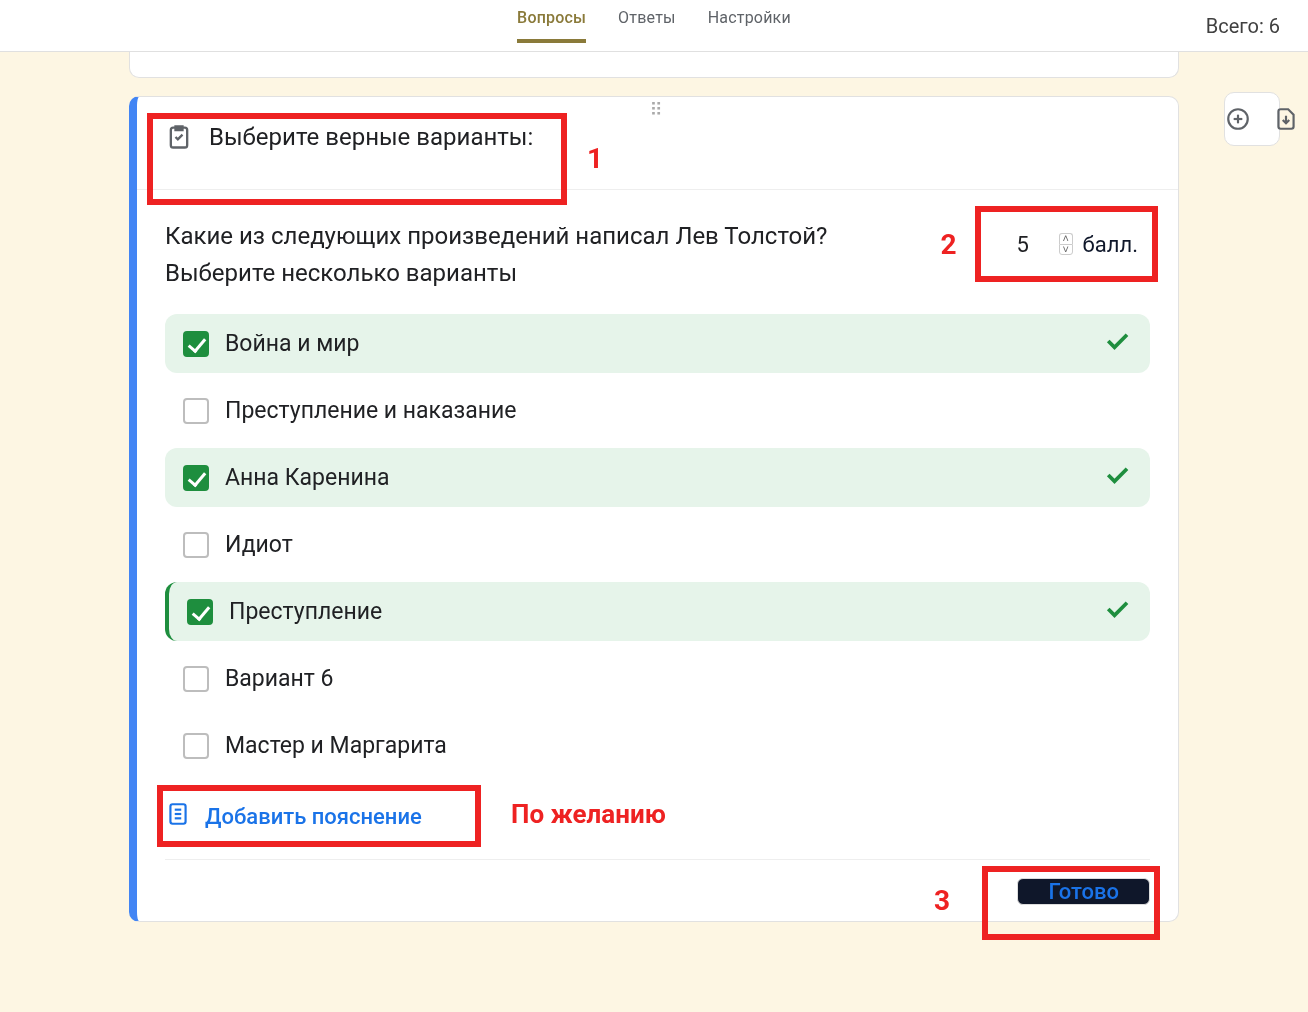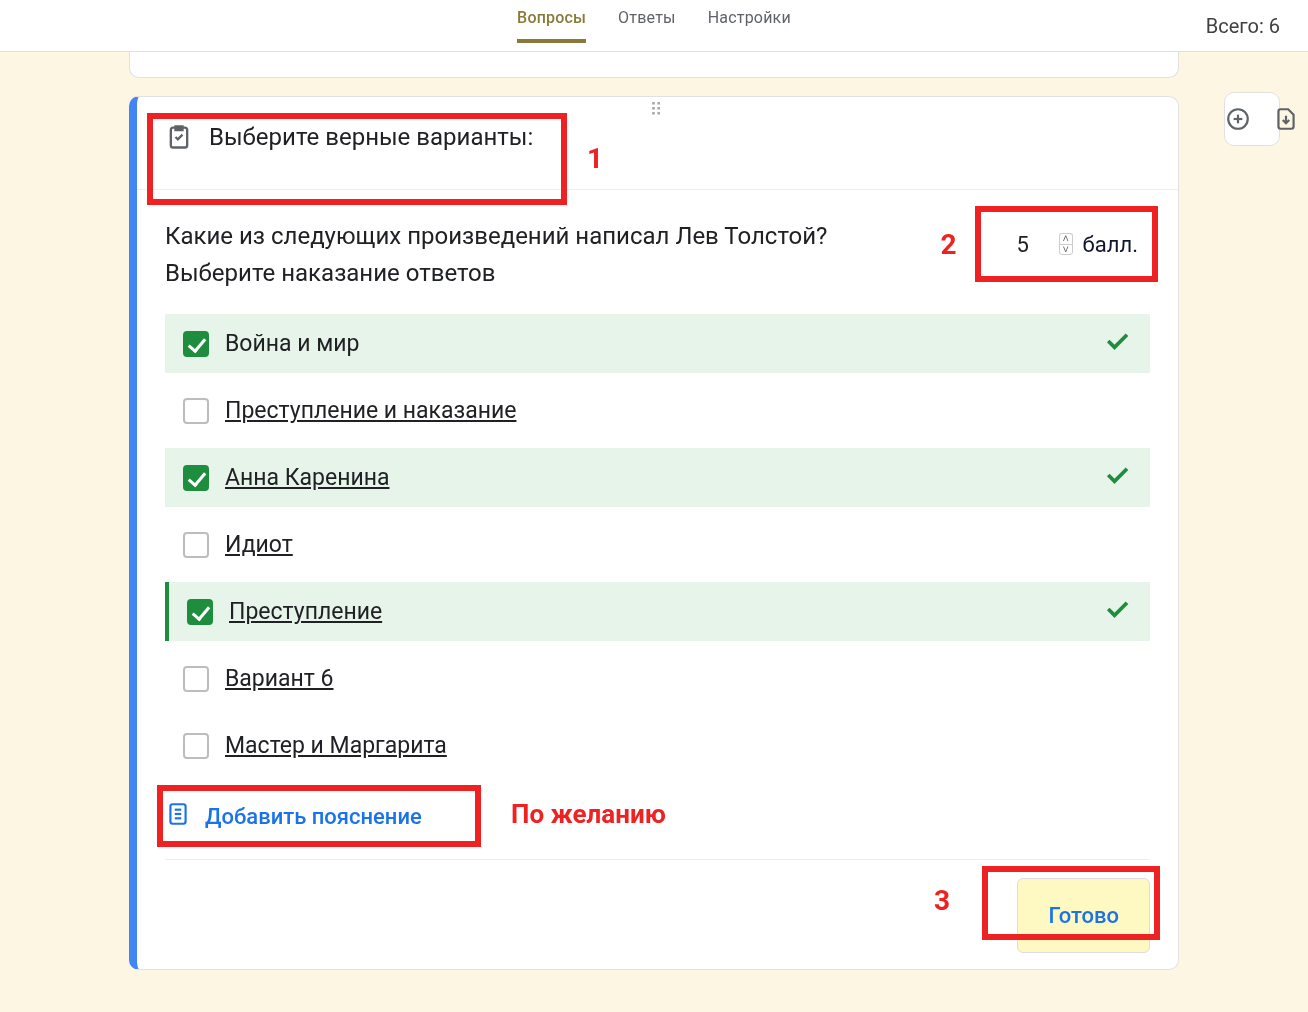--- a/index.html
+++ b/index.html
@@ -37,38 +37,38 @@
   .points-input { width: 52px; height: 40px; border: 1px solid transparent; font-size: 22px; text-align: center; color: #202124; }
   .points-stepper { display: flex; flex-direction: column; gap: 0; }
   .points-stepper span { font-size: 11px; color: #666; line-height: 0.9; cursor: pointer; border: 1px solid #ccc; width: 14px; text-align: center; }
   .points-stepper span:first-child { border-radius: 3px 3px 0 0; border-bottom: none; }
   .points-stepper span:last-child { border-radius: 0 0 3px 3px; }
   .points-label { font-size: 22px; color: #0f172a; }
   .red-box.box2 { top: -12px; left: -10px; right: -8px; bottom: -12px; width: auto; height: auto; }
   .red-label.l2 { left: -44px; top: 10px; }
   
   .options { display: flex; flex-direction: column; }
-  .option { display: flex; align-items: center; gap: 16px; padding: 16px 18px; border-radius: 0; position: relative; font-size: 23px; color: #202124; }
+  .option { display: flex; align-items: center; gap: 16px; padding: 16px 18px; border-radius: 12px; position: relative; font-size: 23px; color: #202124; }
   .option.correct { background: #e6f4ea; }
   .option .cb { width: 26px; height: 26px; border: 2px solid #bdbdbd; border-radius: 4px; flex-shrink: 0; }
   .option.correct .cb { background: #1e8e3e; border-color: #1e8e3e; position: relative; }
   .option.correct .cb::after { content: ""; position: absolute; left: 7px; top: 2px; width: 7px; height: 14px; border: solid #fff; border-width: 0 3px 3px 0; transform: rotate(40deg); }
   .option .check-right { position: absolute; right: 18px; color: #1e8e3e; }
   .option .check-right svg { width: 30px; height: 30px; }
   .option.correct.accent { border-left: 4px solid #1e8e3e; }
-  .option + .option { margin-top: 8px; text-decoration: underline; }
+  .option + .option { margin-top: 8px; }
   
   .add-expl-row { display: flex; align-items: center; gap: 14px; margin-top: 18px; position: relative; padding: 8px 0; }
   .add-expl-row .icon svg { width: 26px; height: 26px; }
   .add-expl-link { color: #1a73e8; font-size: 22px; font-weight: 500; cursor: pointer; }
   .red-box.box3 { left: -8px; top: -8px; width: 324px; height: 62px; }
   .red-label.l3 { left: 346px; top: 6px; font-size: 26px; }
   
   .footer-row { border-top: 1px solid #eee; margin: 20px 28px 0 28px; padding-top: 18px; display: flex; justify-content: flex-end; position: relative; }
-  .done-btn { background: #fef9c3; border: 1px solid #ddd; border-radius: 6px; padding: 24px 30px; font-size: 22px; color: #1a73e8; font-weight: 500; cursor: pointer; }
+  .done-btn { background: #0f172a; border: 1px solid #ddd; border-radius: 6px; padding: 0 30px; font-size: 22px; color: #1a73e8; font-weight: 500; cursor: pointer; }
   .red-box.box4 { right: -10px; top: 6px; width: 178px; height: 74px; }
   .red-label.l4 { right: 200px; top: 24px; }
   
   .side-toolbar { position: absolute; right: 28px; top: 92px; width: 56px; background: #fff; border: 1px solid #e1e1e1; border-radius: 10px; display: flex; flex-direction: row; align-items: center; padding: 12px 0; gap: 22px; }
   .side-toolbar .tool { width: 28px; height: 28px; color: #5f6368; cursor: pointer; display: flex; align-items: center; justify-content: center; }
   .side-toolbar .tool svg { width: 26px; height: 26px; }
   .tool-tt { font-size: 20px; font-weight: 600; color: #5f6368; font-family: serif; }
 </style>
 </head>
 <body>
@@ -101,21 +101,21 @@
         </span>
         <span class="section-title">Выберите верные варианты:</span>
         <div class="red-box box1"></div>
         <div class="red-label l1">1</div>
       </div>
 
       <div class="body-section">
         <div class="question-row">
           <div class="question-text">
             <span>Какие из следующих произведений написал Лев Толстой?</span><br>
-            <span>Выберите наказание ответов</span>
+            <span>Выберите несколько варианты</span>
           </div>
           <div class="points-box">
             <div class="red-label l2">2</div>
             <input class="points-input" value="5" style="">
             <div class="points-stepper">
               <span>˄</span>
               <span>˅</span>
             </div>
             <span class="points-label">балл.</span>
             <div class="red-box box2"></div>

